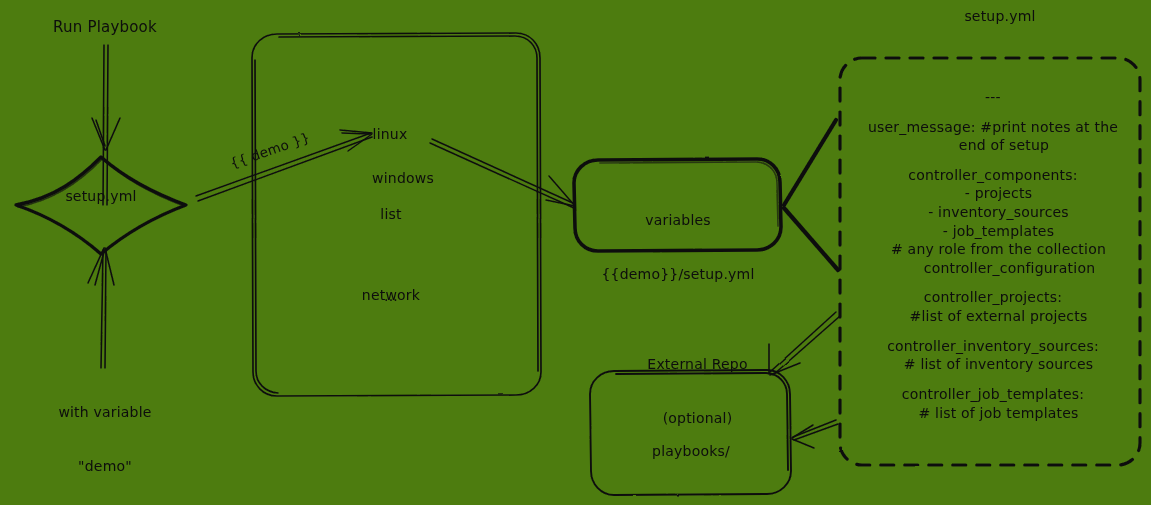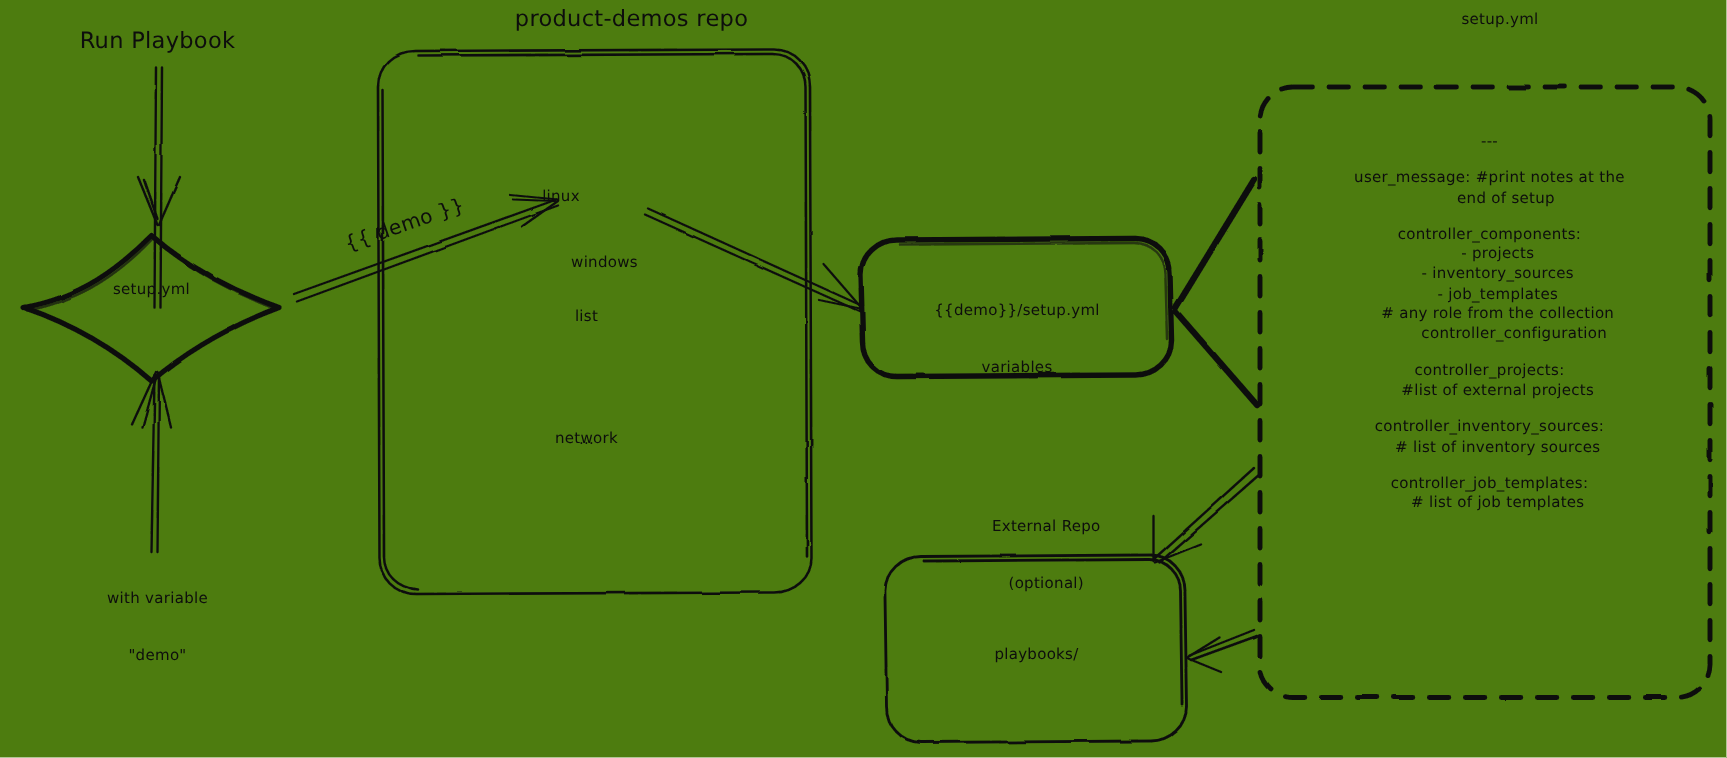--- a/index.html
+++ b/index.html
@@ -29,21 +29,21 @@
     position: absolute;
     font-family: "DejaVu Sans", sans-serif;
     color: #0d0d0d;
     white-space: pre;
     line-height: 1.28;
     letter-spacing: 0.2px;
   }
   .ctr { text-align: center; }
   .lft { text-align: left; }
   .t15 { font-size: 15px; }
-  .t14 { font-size: 10px; text-align: center; }
+  .t14 { font-size: 14px; text-align: center; }
   .t13p5 { font-size: 13.5px; }
 </style>
 </head>
 <body>
 
 <div id="canvas">
 
   <svg id="art" viewBox="0 0 1151 505" xmlns="http://www.w3.org/2000/svg">
     <defs>
       <filter id="rough" x="-10%" y="-10%" width="120%" height="120%">
@@ -154,33 +154,32 @@
 
   <div class="lbl ctr t15" style="left:35px; top:18px; width:140px;">Run Playbook</div>
 
   <div class="lbl ctr t14" style="left:25px; top:368px; width:160px;">
     <div>with variable</div>
     <div>"demo"</div>
   </div>
 
   <div class="lbl ctr t14" style="left:41px; top:188px; width:120px;">setup.yml</div>
 
-  <div class="lbl ctr t15" style="left:311px; top:3px; width:220px;">product-demos repo</div>
 
   <div class="lbl ctr t13p5" style="left:215px; top:142px; width:110px; transform:rotate(-19deg);">{{ demo }}</div>
 
-  <div class="lbl ctr t14" style="left:329px; top:126px; width:90px;">linux</div>
+  <div class="lbl ctr t14" style="left:345px; top:126px; width:90px;">linux</div>
   <div class="lbl ctr t14" style="left:343px; top:170px; width:120px;">windows</div>
   <div class="lbl ctr t14" style="left:341px; top:206px; width:100px;">list</div>
   <div class="lbl ctr t14" style="left:333px; top:245px; width:116px;margin-top:42px;">network</div>
   <div class="lbl ctr t14" style="left:351px; top:288px; width:80px;">...</div>
 
   <div class="lbl ctr t14" style="left:578px; top:176px; width:200px;">
+    <div>variables</div>
     <div>{{demo}}/setup.yml</div>
-    <div>variables</div>
   </div>
 
   <div class="lbl ctr t14" style="left:610px; top:320px; width:175px;">
     <div>External Repo</div>
     <div>(optional)</div>
   </div>
 
   <div class="lbl lft t14" style="left:606px; top:402px; width:170px; line-height:1.42;">
     <div>playbooks/</div>
     

